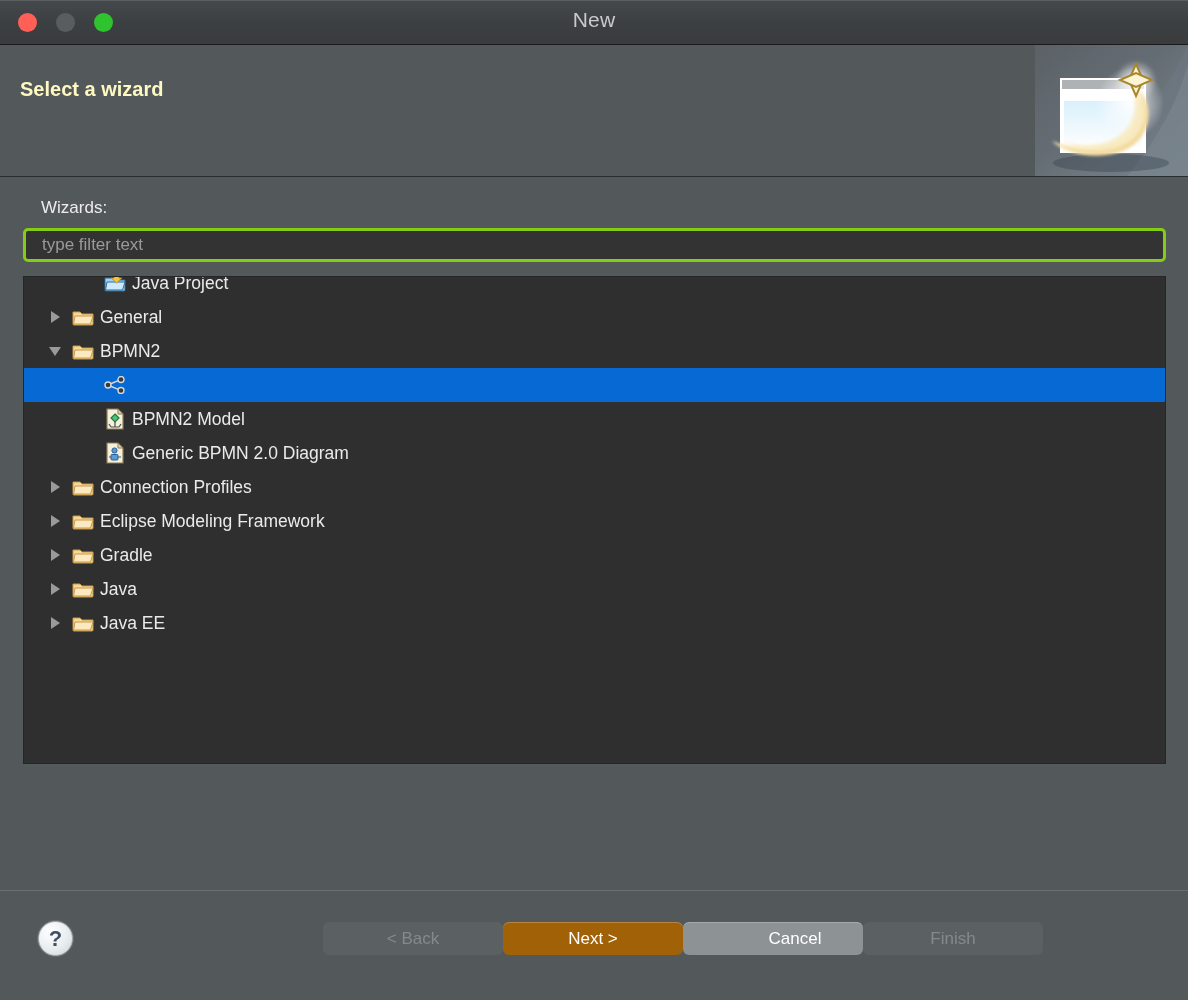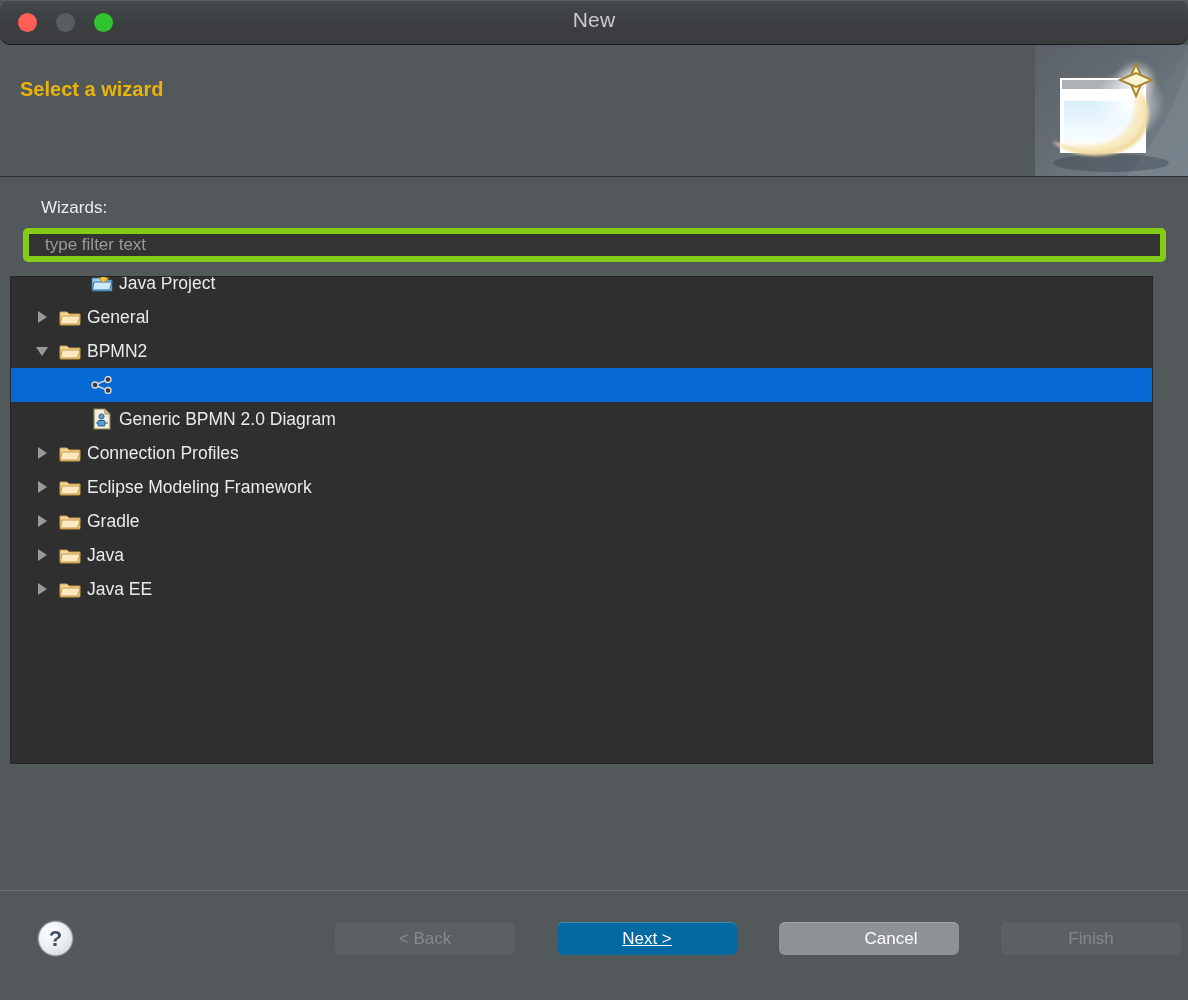--- a/index.html
+++ b/index.html
@@ -21,21 +21,20 @@
     box-sizing: border-box;
   }
 
   
   .titlebar {
     position: relative;
     height: 45px;
     background: linear-gradient(to bottom, #46494b 0%, #3d4042 50%, #393b3d 100%);
     border-bottom: 1px solid #1a1a1a;
     box-sizing: border-box;
-    border-radius: 10px;
   }
   .titlebar .top-hairline {
     position: absolute;
     top: 0; left: 0; right: 0;
     height: 1px;
     background: #5c5f61;
   }
   .traffic {
     position: absolute;
     left: 18px;
@@ -70,21 +69,21 @@
     background: #53585b;
     border-bottom: 1px solid #2b2d2e;
     overflow: hidden;
   }
   .header-title {
     position: absolute;
     left: 20px;
     top: 33px;
     font-size: 20px;
     font-weight: bold;
-    color: #eab308;
+    color: #fef9c3;
   }
   .banner {
     position: absolute;
     right: 0;
     top: 0;
     width: 153px;
     height: 131px;
     overflow: hidden;
   }
   .banner svg { display: block; }
@@ -102,34 +101,34 @@
     font-size: 17px;
     color: #ececec;
   }
   .filter-field {
     position: absolute;
     left: 23px;
     top: 51px;
     width: 1143px;
     height: 34px;
     background: #333333;
-    border: 6px solid #84cc16;
+    border: 3px solid #84cc16;
     border-radius: 5px;
     box-sizing: border-box;
     color: #9a9a9a;
     font-family: "Liberation Sans", sans-serif;
     font-size: 17px;
     padding: 0 16px;
     outline: none;
   }
   .filter-field::placeholder { color: #9a9a9a; opacity: 1; }
 
   .tree {
     position: absolute;
-    left: 10px;
+    left: 23px;
     top: 99px;
     width: 1143px;
     height: 488px;
     background: #2f2f2f;
     border: 1px solid #262626;
     box-sizing: border-box;
     overflow: hidden;
   }
   .tree-scroll {
     position: relative;
@@ -207,48 +206,46 @@
     align-items: center;
     justify-content: center;
     font-size: 22px;
     font-weight: bold;
     color: #3f5166;
     cursor: pointer;
     box-shadow: 0 0 0 1px rgba(255,255,255,0.12);
   }
   .btn-row {
     position: absolute;
-    left: 335px;
+    left: 323px;
     top: 31px;
     display: flex;
-    gap: 42px;
   }
   .btn {
     width: 180px;
     height: 33px;
     border-radius: 6px;
     border: none;
     font-family: "Liberation Sans", sans-serif;
     font-size: 17px;
     display: flex;
     align-items: center;
     justify-content: center;
     box-sizing: border-box;
     cursor: pointer;
   }
   .btn.disabled {
     background: #5b6063;
     color: #838a8d;
     cursor: default;
   }
   .btn.primary {
-    background: #0369a1;
+    background: #a16207;
     color: #ffffff;
     box-shadow: inset 0 1px 0 rgba(255,255,255,0.22);
-    text-decoration: underline;
   }
   .btn.normal {
     background: #8d9294;
     color: #ffffff;
     box-shadow: inset 0 1px 0 rgba(255,255,255,0.22);
     padding-left: 44px;
   }
 </style>
 </head>
 <body>
@@ -366,20 +363,32 @@
                 <path d="M6.7 7.7 L14.3 4.6 M6.7 10.3 L14.3 13.4" stroke="#d8d8d8" stroke-width="1.5"></path>
               </svg>
             </span>
           </div>
           <div class="row child">
             <span class="twisty none"></span>
             <span class="row-icon">
               <svg width="20" height="22" viewBox="0 0 20 22">
                 <path d="M2 1 h11 l5 5 v15 H2 Z" fill="#f5efdc" stroke="#8d7f55" stroke-width="1.2"></path>
                 <path d="M13 1 v5 h5 Z" fill="#ded2ae" stroke="#8d7f55" stroke-width="1"></path>
+                <path d="M10 6 l4 4 l-4 4 l-4 -4 Z" fill="#4ec07a" stroke="#1d7a42" stroke-width="1.2"></path>
+                <path d="M10 14 v5 M6 19 h8 M4 16 l2 3 M16 16 l-2 3" stroke="#4a4a4a" stroke-width="1.2" fill="none"></path>
+              </svg>
+            </span>
+            <span class="row-label">BPMN2 Model</span>
+          </div>
+          <div class="row child">
+            <span class="twisty none"></span>
+            <span class="row-icon">
+              <svg width="20" height="22" viewBox="0 0 20 22">
+                <path d="M2 1 h11 l5 5 v15 H2 Z" fill="#f5efdc" stroke="#8d7f55" stroke-width="1.2"></path>
+                <path d="M13 1 v5 h5 Z" fill="#ded2ae" stroke="#8d7f55" stroke-width="1"></path>
                 <circle cx="9.5" cy="8.5" r="2.6" fill="#5b9bd5" stroke="#2b5f92" stroke-width="1"></circle>
                 <rect x="6" y="12.5" width="7" height="5.5" rx="1" fill="#5b9bd5" stroke="#2b5f92" stroke-width="1"></rect>
                 <path d="M4 15 h2 M13 15 h3" stroke="#2b5f92" stroke-width="1.2"></path>
               </svg>
             </span>
             <span class="row-label">Generic BPMN 2.0 Diagram</span>
           </div>
           <div class="row">
             <span class="twisty collapsed"></span>
             <span class="row-icon">

